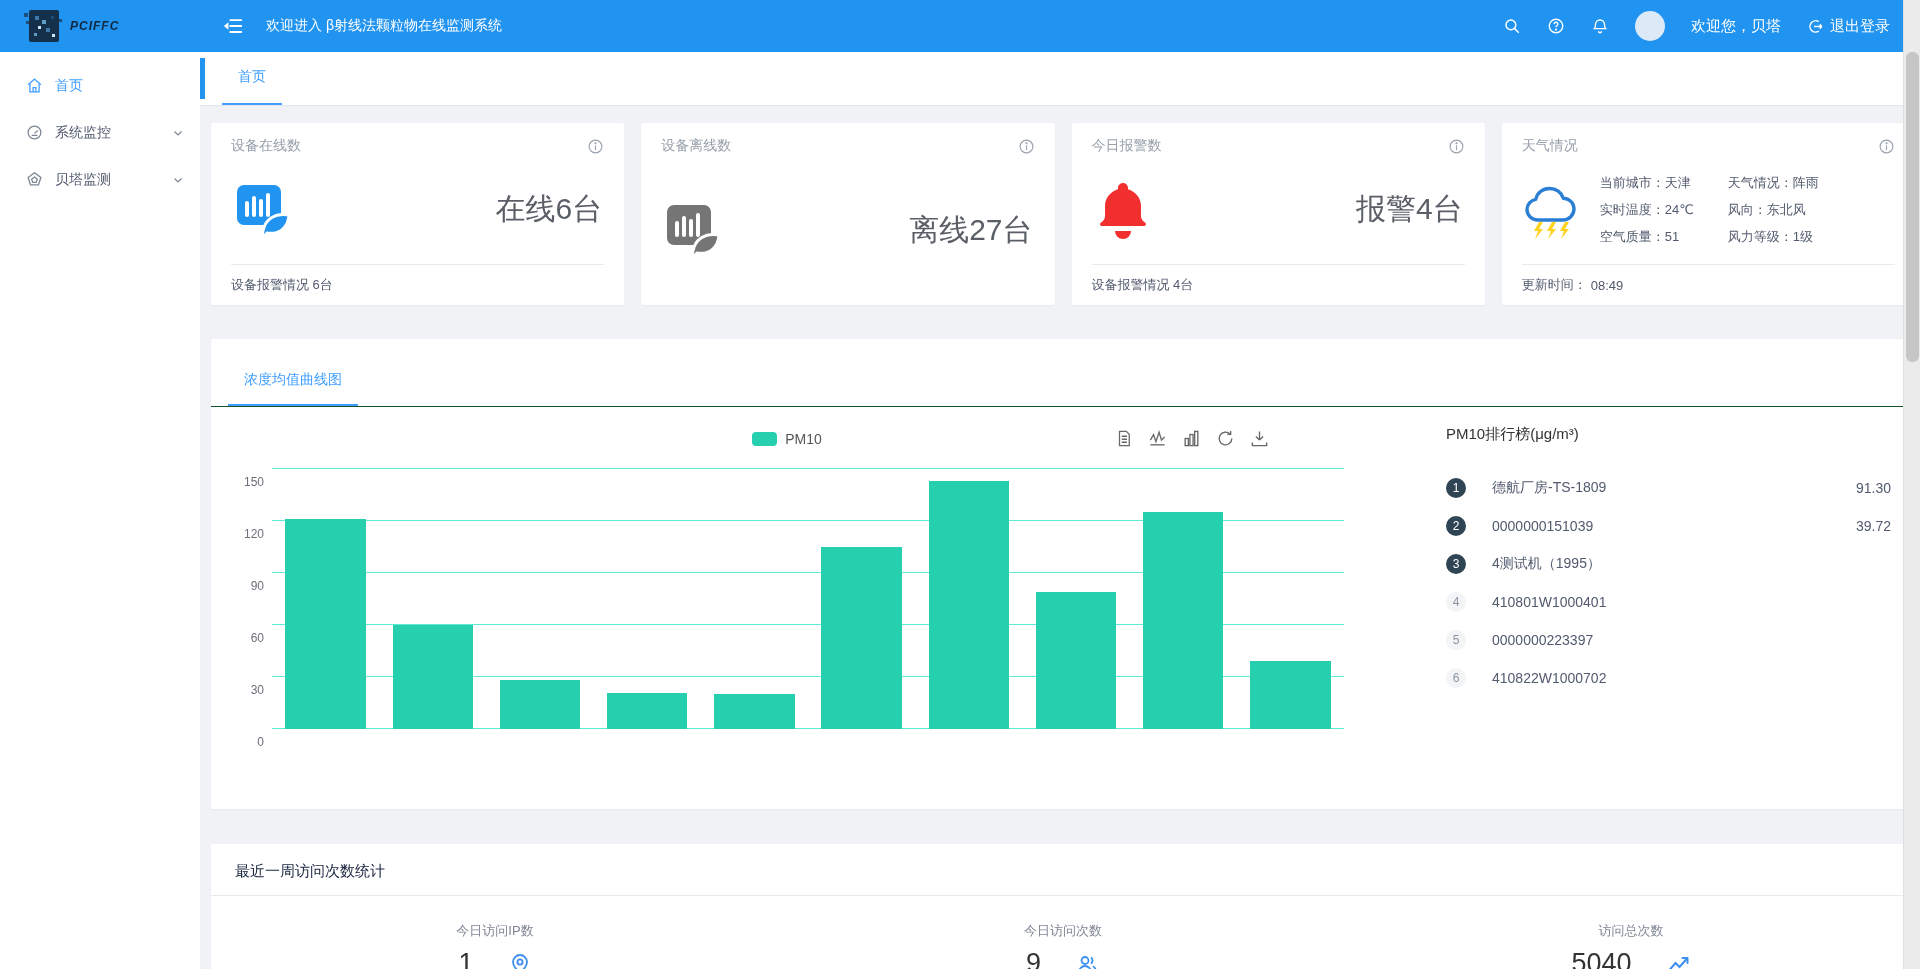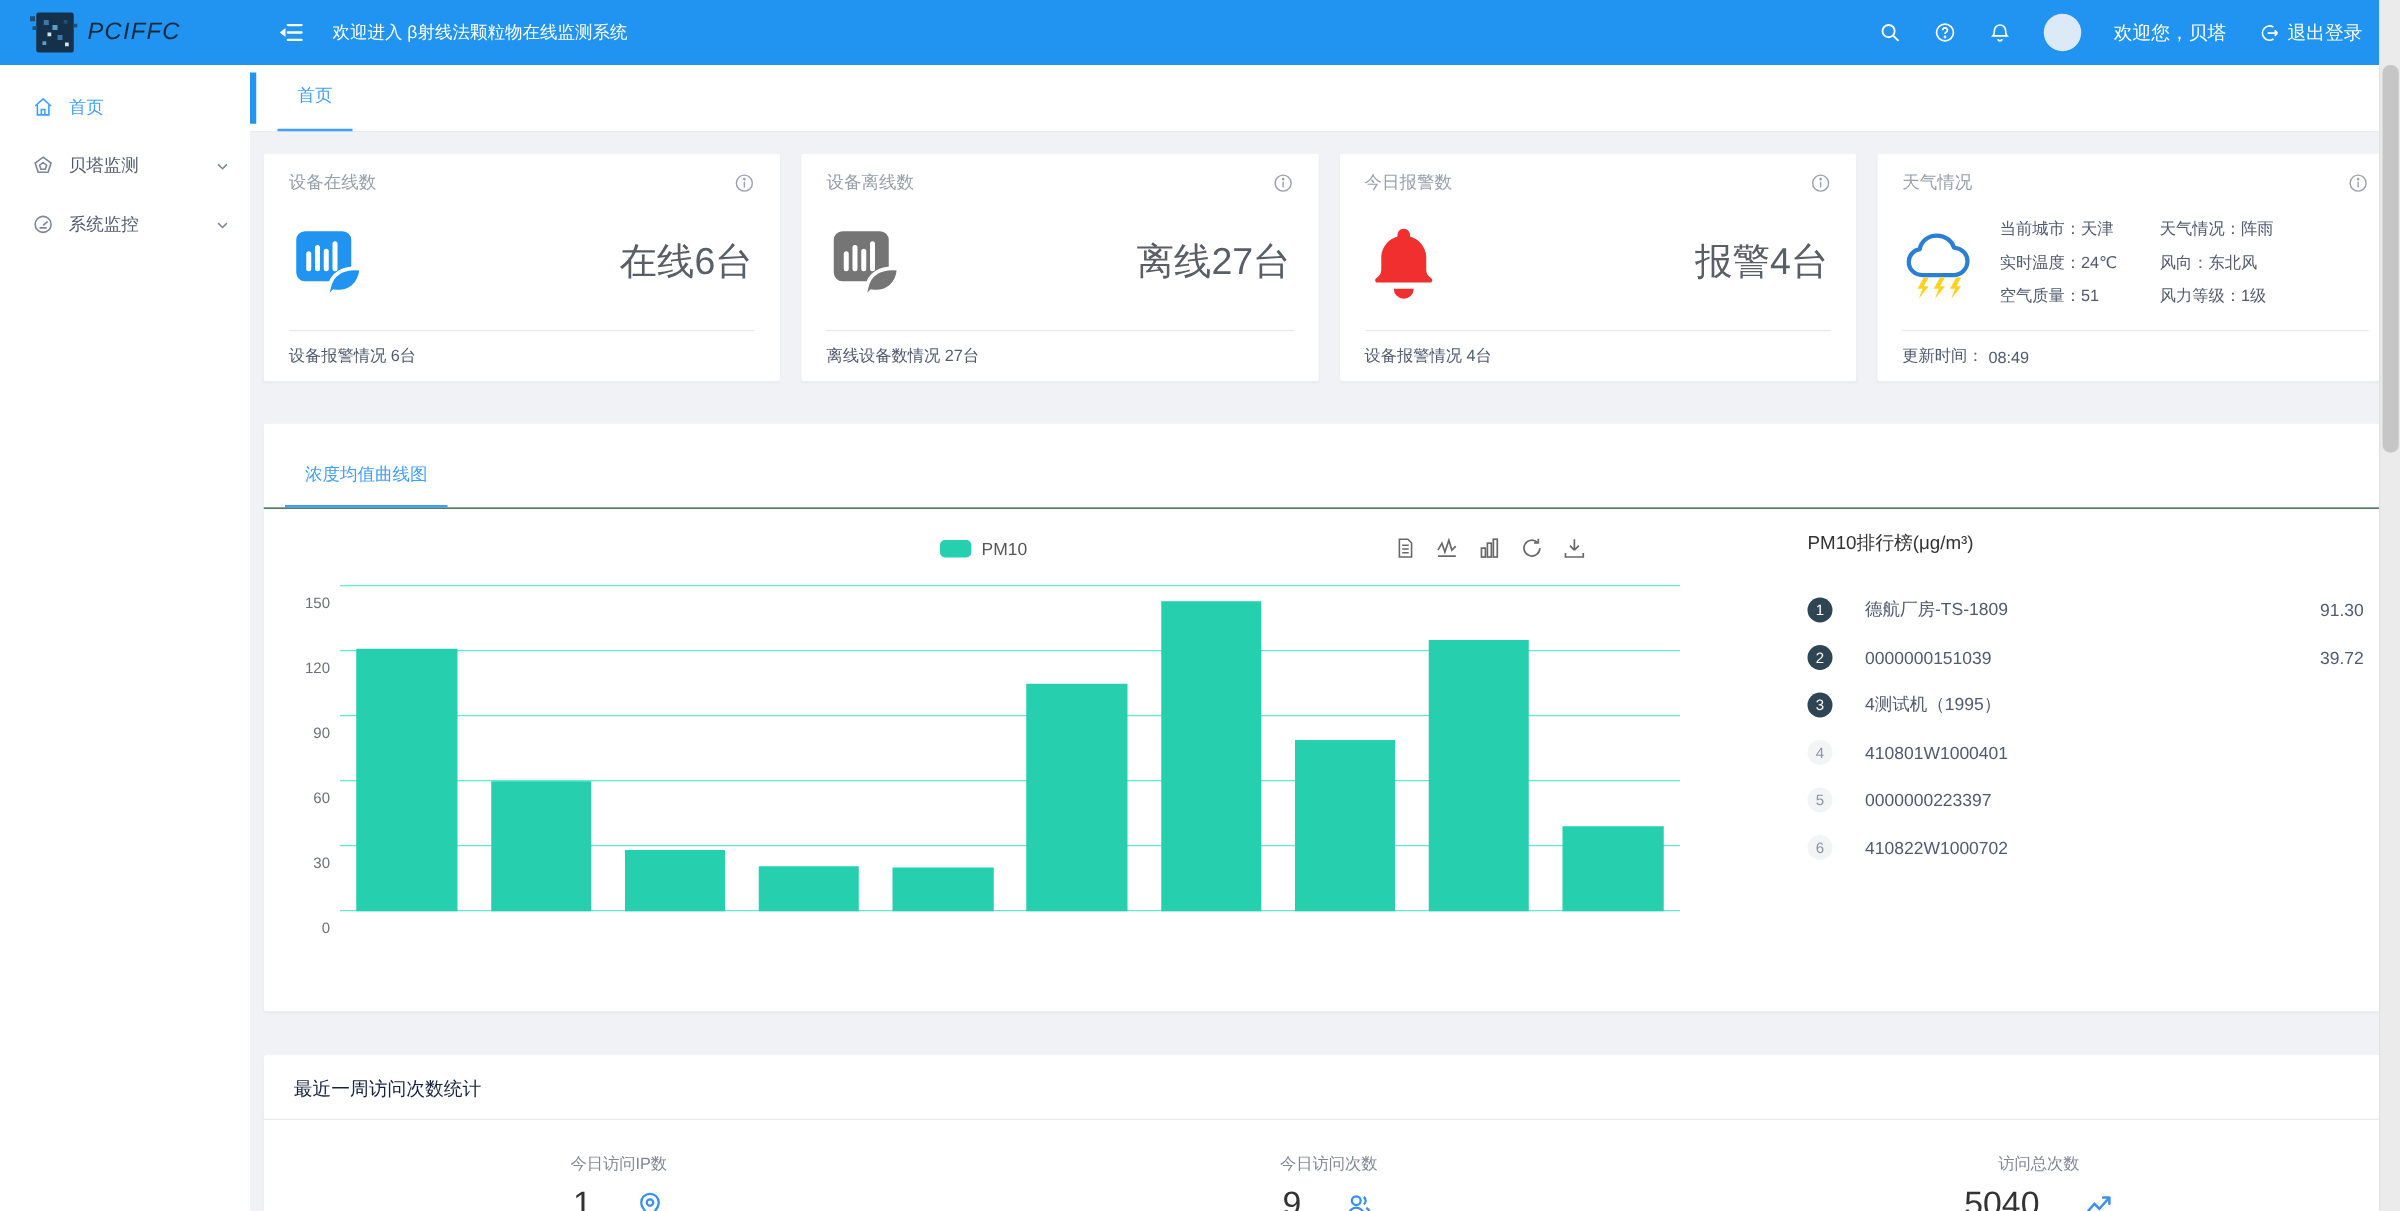--- a/index.html
+++ b/index.html
@@ -2,21 +2,21 @@
 <html><head>
 <meta charset="utf-8">
 <style>
   * { margin:0; padding:0; box-sizing:border-box; }
   html,body { width:1920px; height:969px; overflow:hidden; }
   body { font-family:"Liberation Sans","DejaVu Sans",sans-serif; background:#f0f2f5; color:#515a6e; }
 
   
   .header { position:relative; height:52px; background:#2193f0; display:flex; align-items:center; padding-right:30px; z-index:5; }
   .logo-wrap { width:200px; display:flex; align-items:center; padding-left:24px; gap:8px; }
-  .logo-text { font-size:19px; font-weight:normal; font-style:italic; color:#10293f; letter-spacing:1px; }
+  .logo-text { font-size:12px; font-weight:bold; font-style:italic; color:#10293f; letter-spacing:1px; }
   .fold-btn { margin-left:22px; display:flex; align-items:center; cursor:pointer; }
   .header-title { color:#fff; font-size:14px; margin-left:22px; }
   .header-right { margin-left:auto; display:flex; align-items:center; gap:26px; color:#fff; font-size:15px; }
   .hicon { display:flex; align-items:center; cursor:pointer; }
   .avatar { width:30px; height:30px; border-radius:50%; background:#dce9f7; }
   .logout { display:flex; align-items:center; gap:6px; cursor:pointer; }
 
   
   .main { display:flex; height:917px; }
   .sidebar { width:200px; background:#fff; padding-top:10px; flex:none; }
@@ -153,37 +153,37 @@
     <div class="side-item active">
       <svg width="17" height="17" viewBox="0 0 24 24" fill="none" stroke="#409eff" stroke-width="1.8">
           <path d="M3 11l9-8 9 8"></path>
           <path d="M5.5 9.5V21h13V9.5"></path>
           <path d="M10 21v-6h4v6"></path>
         </svg>
       <span class="lbl">首页</span>
     </div>
     <div class="side-item">
       <svg width="17" height="17" viewBox="0 0 24 24" fill="none" stroke="#7d8694" stroke-width="1.8">
-          <path d="M12 2.5l9 6.6-3.4 10.4H6.4L3 9.1z"></path>
-          <path d="M12 8.5l4 3-1.5 4.6h-5L8 11.5z"></path>
-        </svg>
-      <span class="lbl">贝塔监测</span>
+          <circle cx="12" cy="12" r="9"></circle>
+          <path d="M12 13l5-4"></path>
+          <path d="M8 16h8"></path>
+        </svg>
+      <span class="lbl">系统监控</span>
       <span class="chev">
         <svg width="12" height="12" viewBox="0 0 24 24" fill="none" stroke="#7d8694" stroke-width="2.4">
             <path d="M5 9l7 7 7-7"></path>
           </svg>
       </span>
     </div>
     <div class="side-item">
       <svg width="17" height="17" viewBox="0 0 24 24" fill="none" stroke="#7d8694" stroke-width="1.8">
-          <circle cx="12" cy="12" r="9"></circle>
-          <path d="M12 13l5-4"></path>
-          <path d="M8 16h8"></path>
-        </svg>
-      <span class="lbl">系统监控</span>
+          <path d="M12 2.5l9 6.6-3.4 10.4H6.4L3 9.1z"></path>
+          <path d="M12 8.5l4 3-1.5 4.6h-5L8 11.5z"></path>
+        </svg>
+      <span class="lbl">贝塔监测</span>
       <span class="chev">
         <svg width="12" height="12" viewBox="0 0 24 24" fill="none" stroke="#7d8694" stroke-width="2.4">
             <path d="M5 9l7 7 7-7"></path>
           </svg>
       </span>
     </div>
   </aside>
 
   <div class="content">
     <div class="tabstrip">
@@ -230,21 +230,20 @@
             <svg width="62" height="62" viewBox="0 0 62 62">
               <rect x="4" y="6" width="44" height="40" rx="7" fill="#757575"></rect>
               <rect x="12" y="22" width="4" height="16" rx="2" fill="#fff"></rect>
                 <rect x="19" y="17" width="4" height="21" rx="2" fill="#fff"></rect>
                 <rect x="26" y="20" width="4" height="18" rx="2" fill="#fff"></rect>
                 <rect x="33" y="14" width="4" height="24" rx="2" fill="#fff"></rect>
               <path d="M30 52c2-12 12-18 26-16-1 13-10 20-22 18l-6 6z" fill="#757575" stroke="#fff" stroke-width="3"></path>
             </svg>
             <span class="stat-value">离线27台</span>
           </div>
-          <div class="stat-foot">离线设备数情况 27台</div>
         </div>
 
         <div class="card stat-card">
           <div class="stat-head">
             <span class="stat-title">今日报警数</span>
             <svg width="17" height="17" viewBox="0 0 24 24" fill="none" stroke="#9aa2ad" stroke-width="1.6">
                 <circle cx="12" cy="12" r="9"></circle>
                 <path d="M12 10.5V17"></path>
                 <circle cx="12" cy="7.5" r="0.7" fill="#9aa2ad"></circle>
               </svg>

